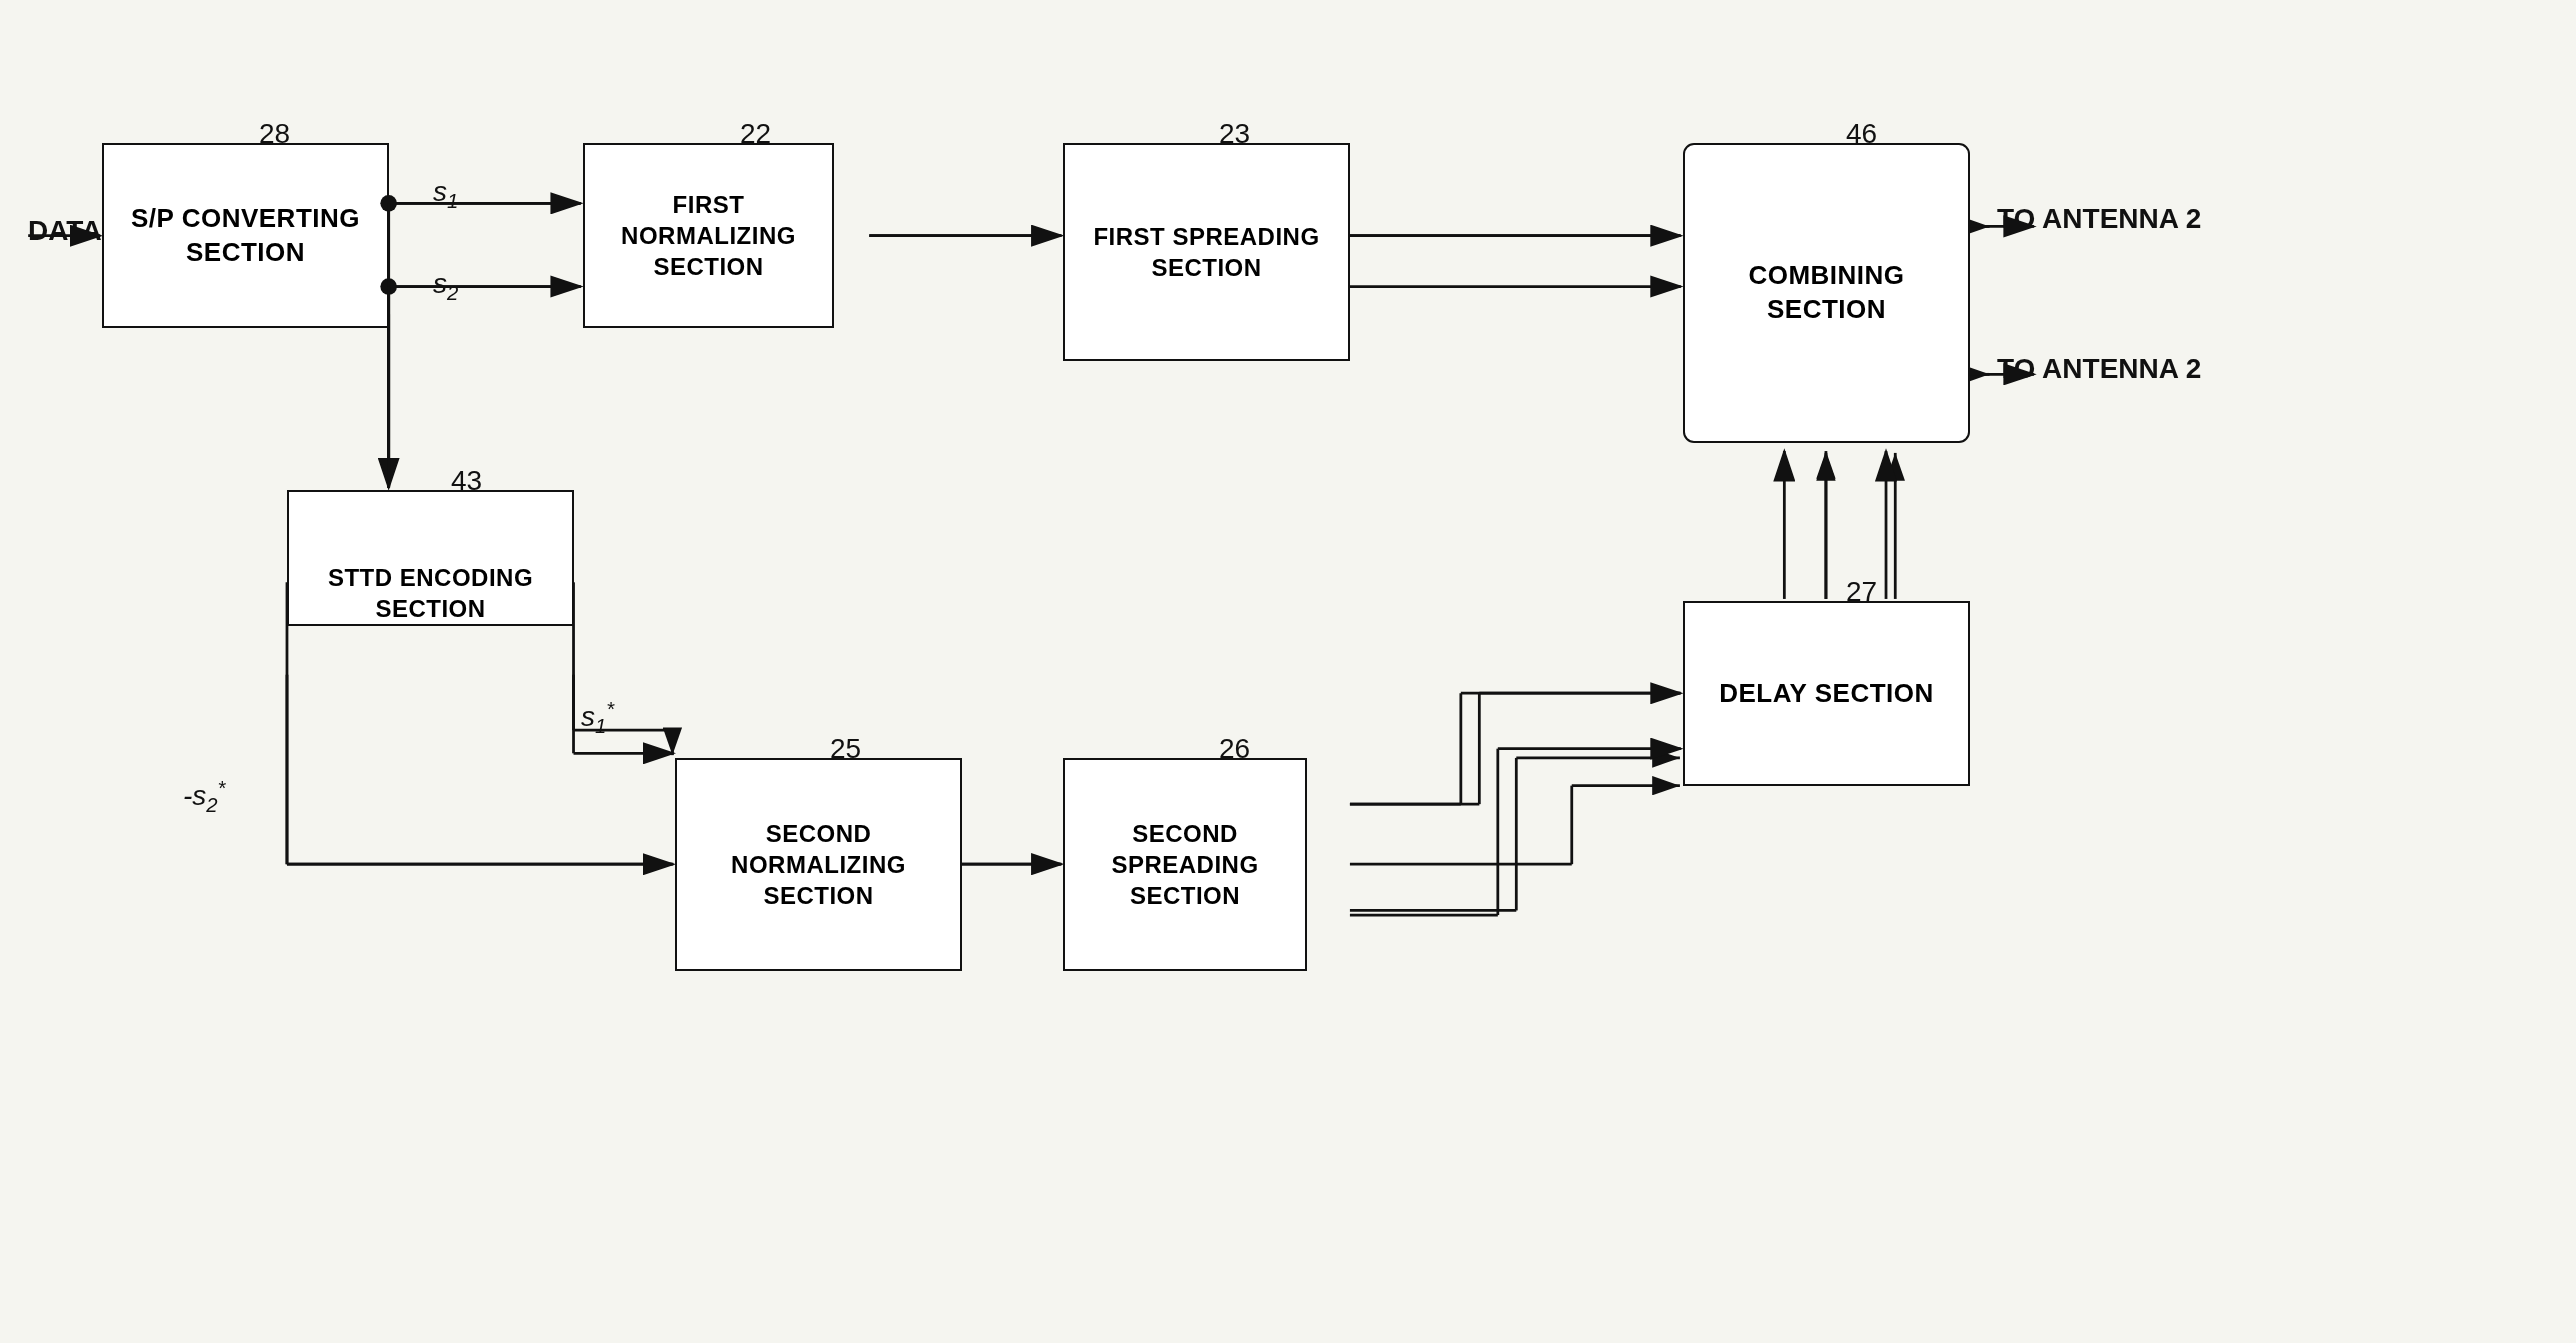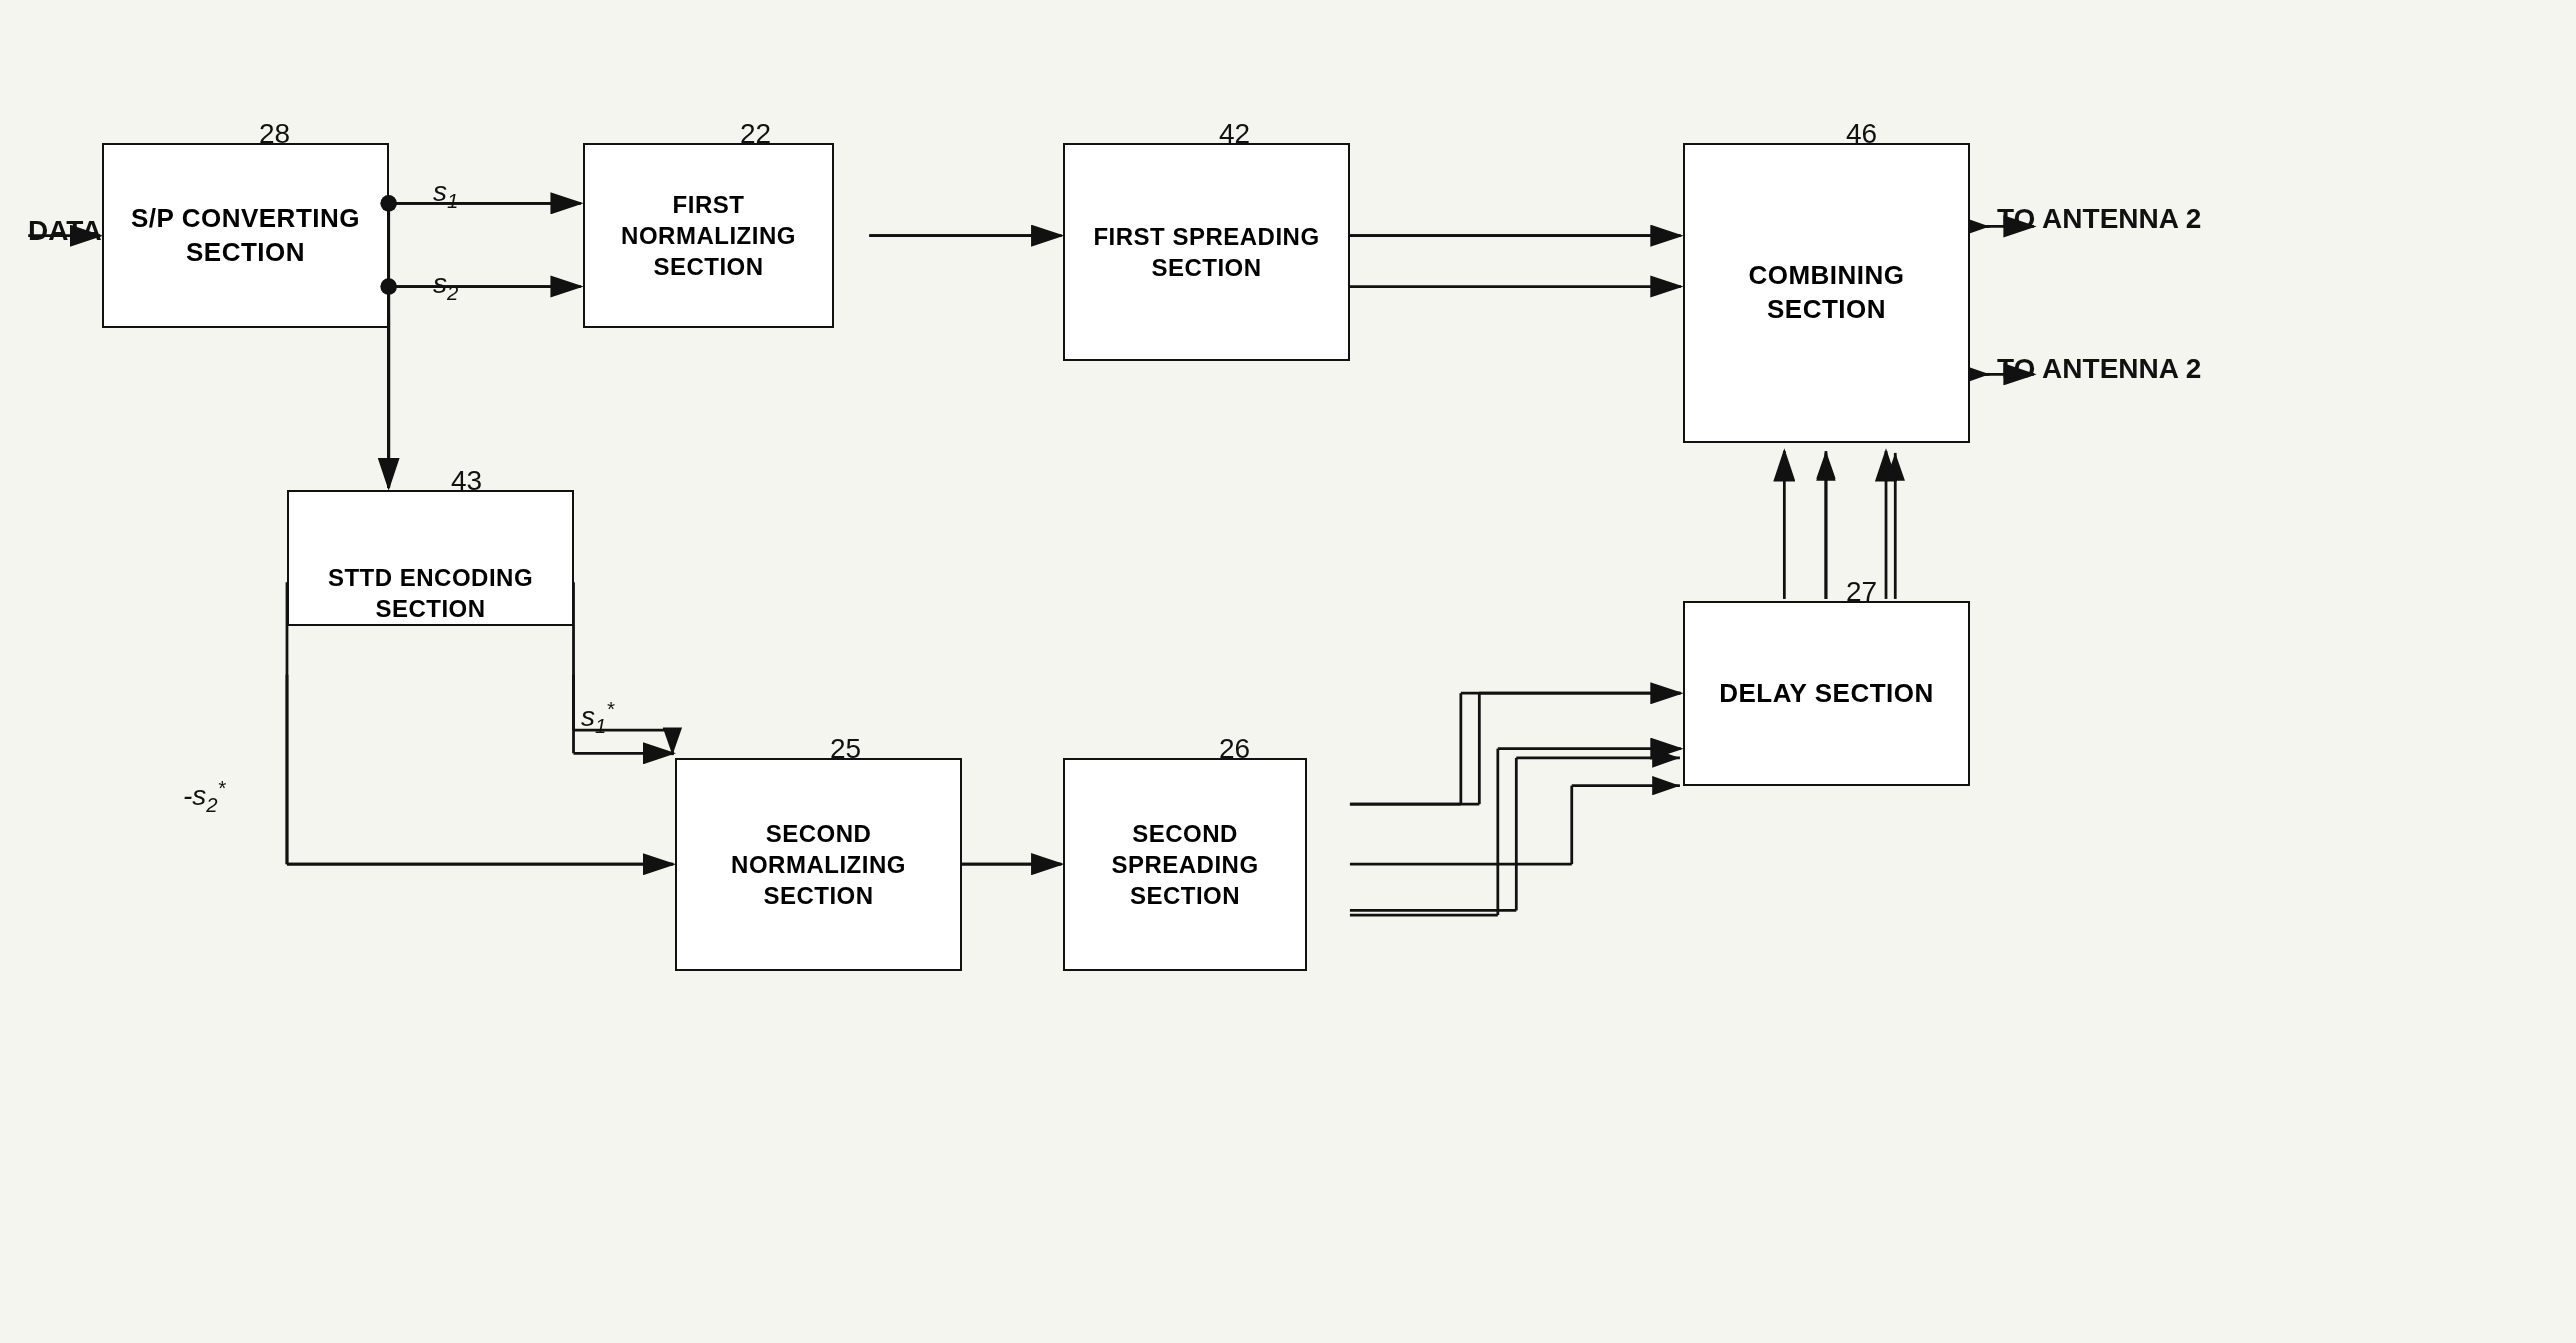--- a/index.html
+++ b/index.html
@@ -123,23 +123,23 @@
   </div>
 
   <div class="block" style="left:583px; top:143px; width:251px; height:185px; font-size:24px;">
     <span>FIRST NORMALIZING<br>SECTION</span>
   </div>
   <div class="ref-num" style="left:740px; top:118px;">22</div>
 
   <div class="block" style="left:1063px; top:143px; width:287px; height:218px; font-size:24px;">
     <span>FIRST SPREADING<br>SECTION</span>
   </div>
-  <div class="ref-num" style="left:1219px; top:118px;">42</div>
-
-  <div class="block" style="left:1683px; top:143px; width:287px; height:300px; font-size:26px;">
+  <div class="ref-num" style="left:1219px; top:118px;">23</div>
+
+  <div class="block" style="left:1683px; top:143px; width:287px; height:300px; font-size:26px;border-radius:11px;">
     <span>COMBINING<br>SECTION</span>
   </div>
   <div class="ref-num" style="left:1846px; top:118px;">46</div>
 
   <div class="block" style="left:287px; top:490px; width:287px; height:136px; font-size:24px;align-items:flex-end;">
     <span>STTD ENCODING<br>SECTION</span>
   </div>
   <div class="ref-num" style="left:451px; top:465px;">43</div>
 
   <div class="block" style="left:675px; top:758px; width:287px; height:213px; font-size:24px;">

